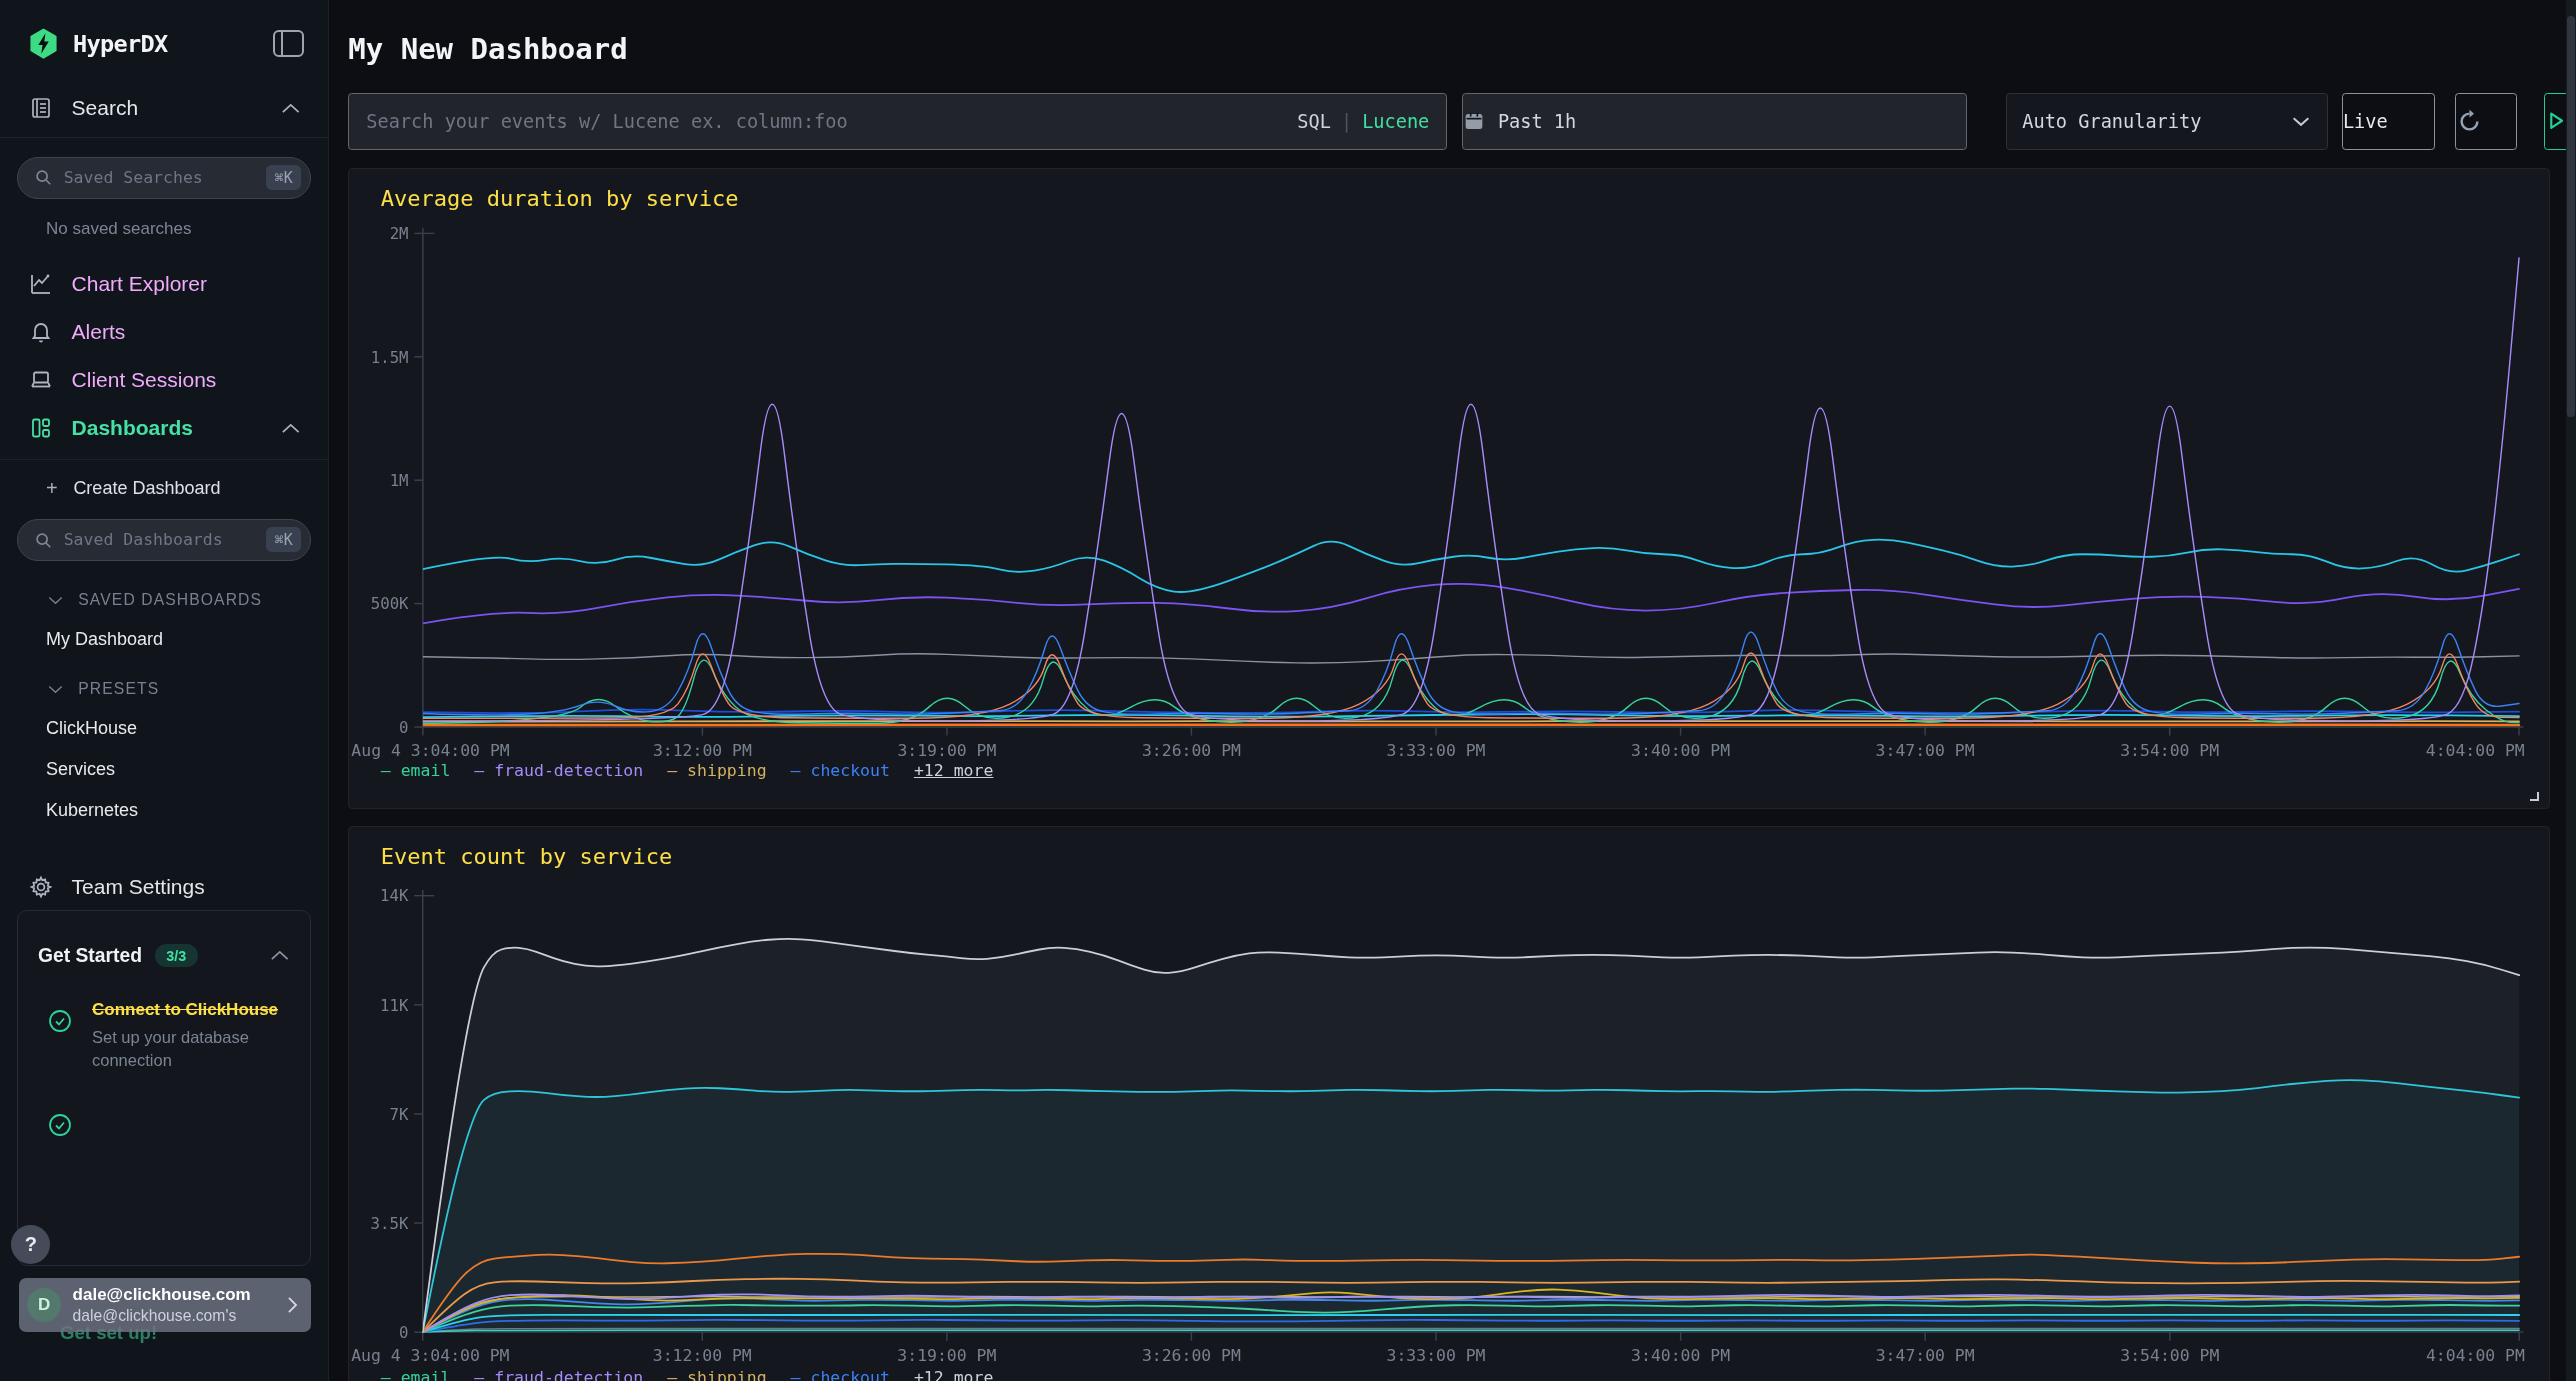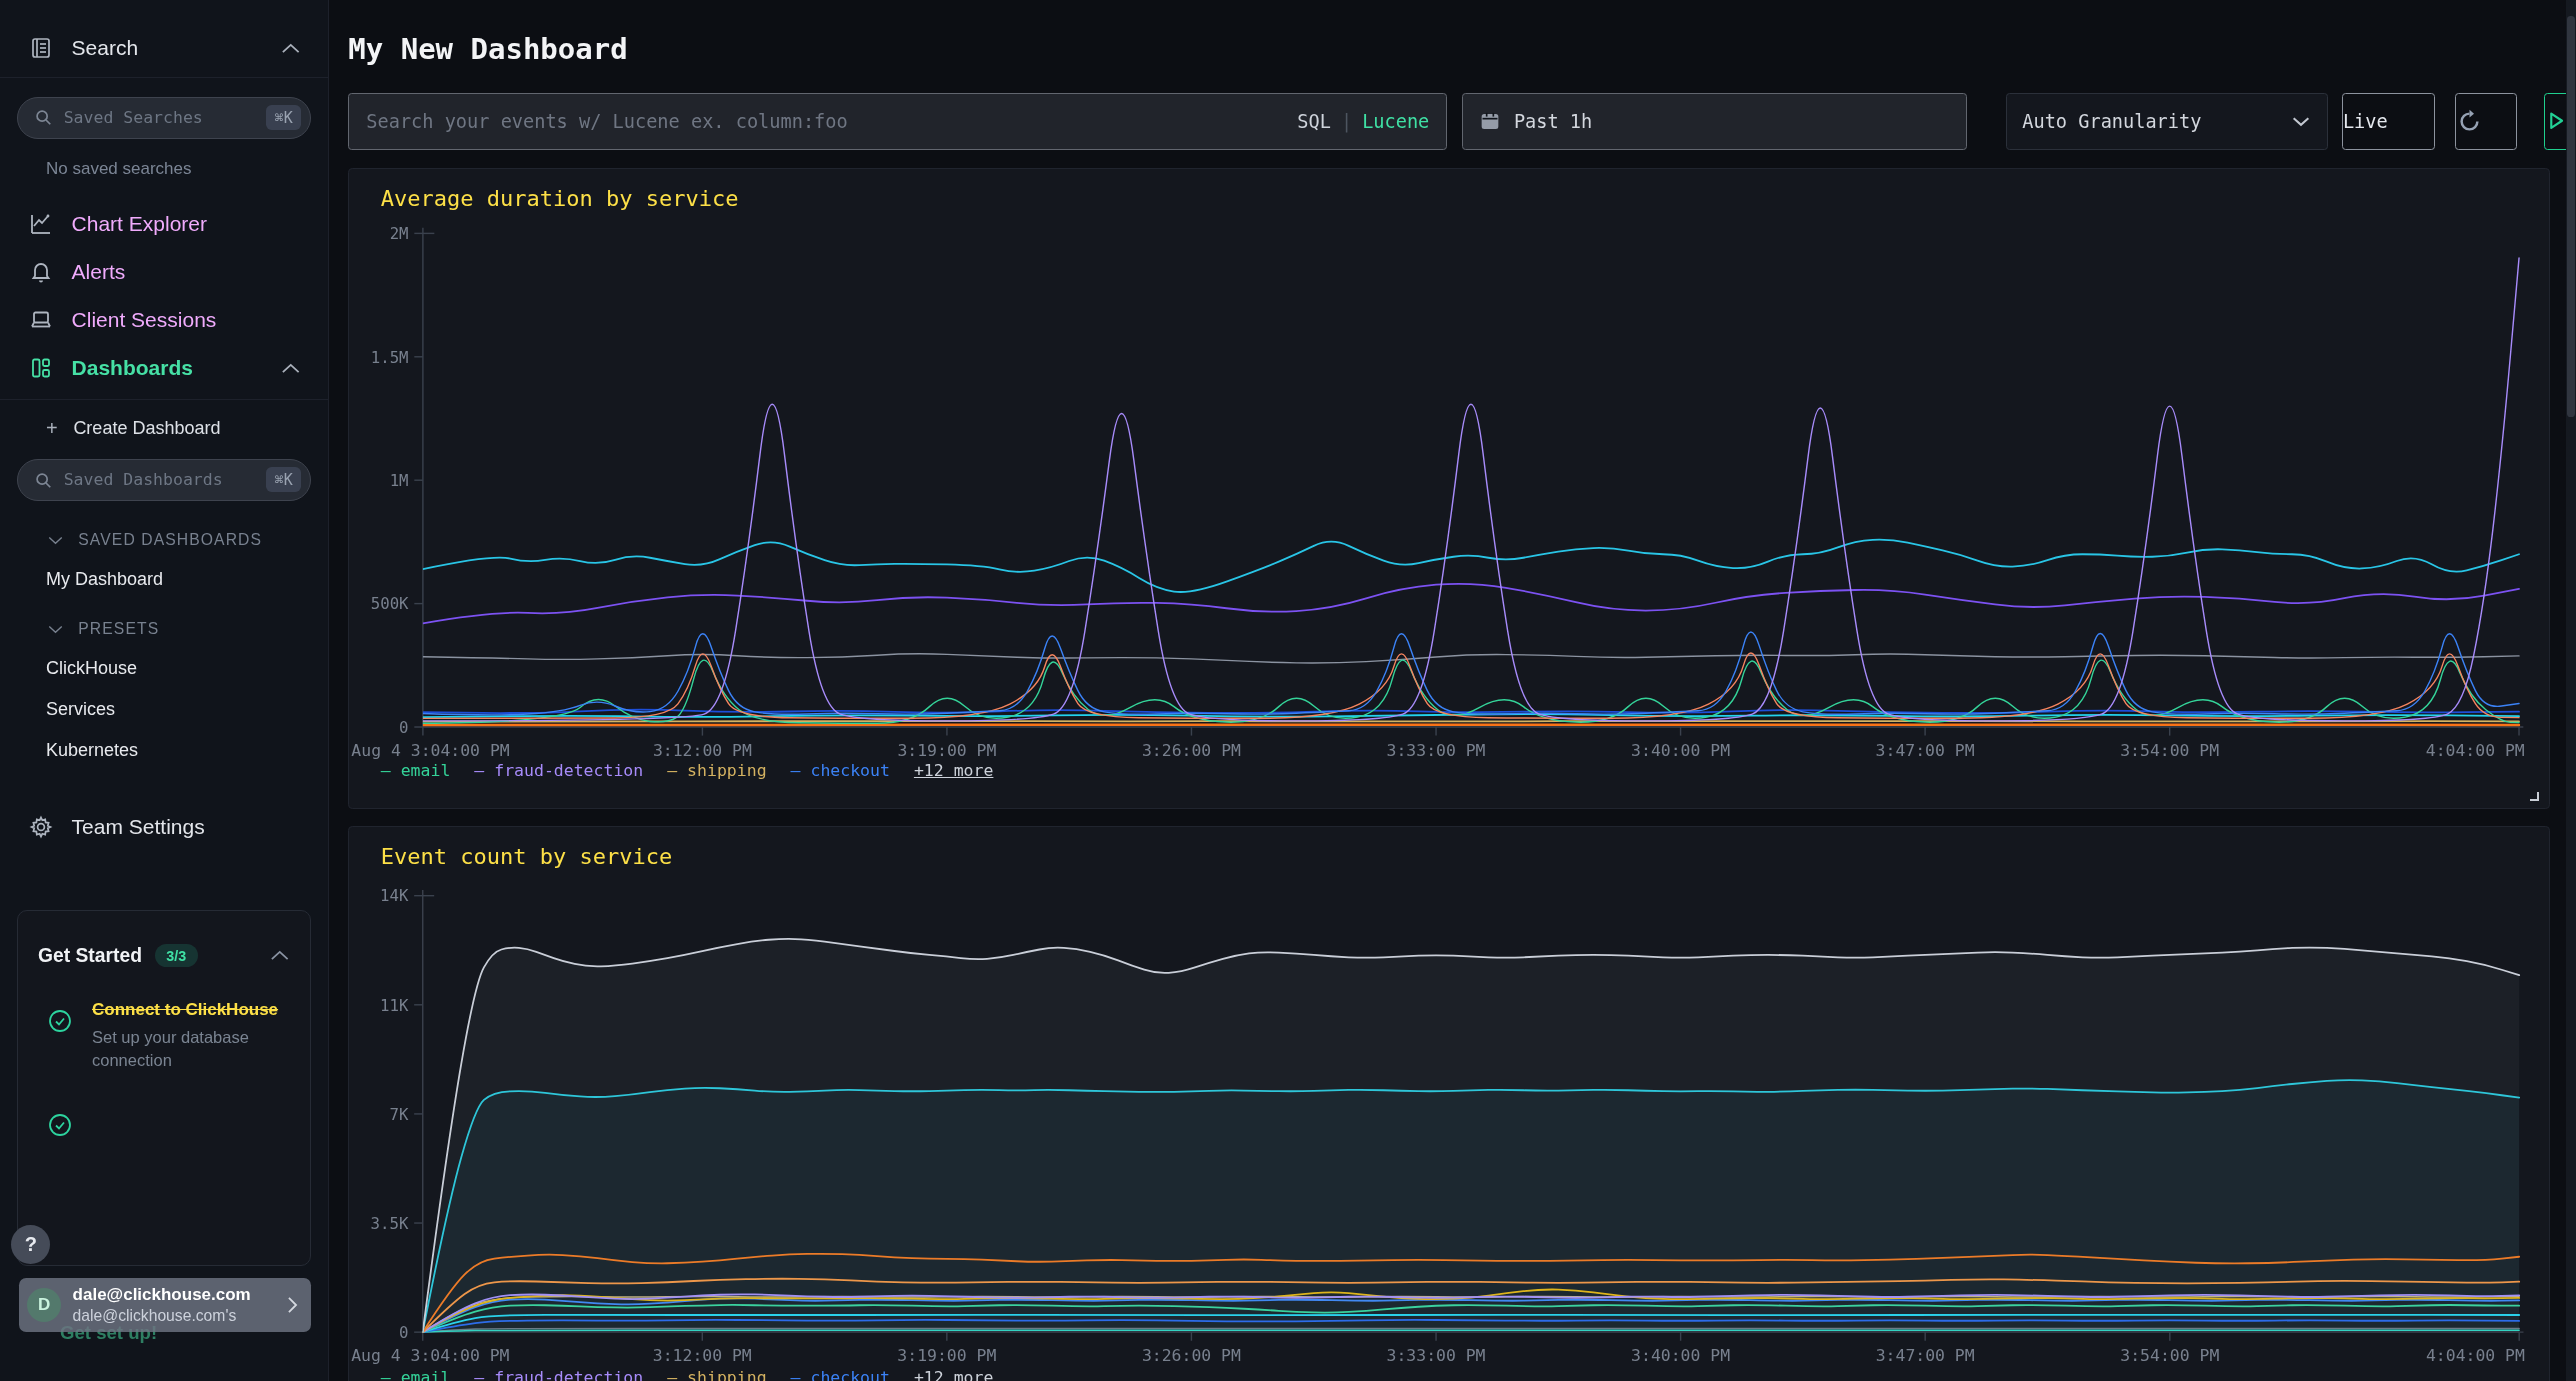--- a/index.html
+++ b/index.html
@@ -80,21 +80,21 @@
   .user-chev { margin-left:auto; color:#d5d9e0; }
 
   
   .page-title { margin-top:31.5px; font-family:"DejaVu Sans Mono", monospace; font-size:29px; color:#f3f4f6; }
   .toolbar { display:flex; margin-top:27px; height:57px; }
   .tb-input { display:flex; align-items:center; background:#21242b; border:1.4px solid #62666f; border-radius:3.6px; }
   .q-input { width:1099px; padding:0 17px; cursor:text; }
   .q-ph { font-family:"DejaVu Sans Mono", monospace; font-size:18.6px; color:#6f7683; }
   .q-right { margin-left:auto; font-family:"DejaVu Sans Mono", monospace; font-size:18.6px; }
   .q-right .sql { color:#cfd4dc; } .q-right .bar { color:#4d5560; margin:0 10px; } .q-right .lucene { color:#3fe0a4; }
-  .time-input { width:505px; margin-left:14.3px; padding:0 17px; cursor:pointer; }
+  .time-input { width:505px; margin-left:14.3px; padding:0 1px; cursor:pointer; }
   .time-input .tval { font-family:"DejaVu Sans Mono", monospace; font-size:18.6px; color:#d3d7de; margin-left:14.3px; }
   .gran-select { display:flex; align-items:center; width:322px; margin-left:39px; background:#14171e;
     border:1.4px solid #2b303a; border-radius:3.6px; padding:0 15.7px; cursor:pointer; }
   .gran-select .gval { font-family:"DejaVu Sans Mono", monospace; font-size:18.6px; color:#d3d7de; }
   .gran-select svg { margin-left:auto; color:#c3c8d1; }
   .btn { display:flex; align-items:center; justify-content:flex-start; border-radius:3.6px; cursor:pointer; background:transparent; }
   .live-btn { width:93px; margin-left:14.3px; border:1.4px solid #8d939e; font-family:"DejaVu Sans Mono", monospace; font-size:18.6px; color:#e5e8ee; }
   .refresh-btn { width:62px; margin-left:20px; border:1.4px solid #8d939e; color:#96a2b4; }
   .play-btn { width:76px; margin-left:27px; border:1.4px solid #1fd08f; color:#22d195; }
 
@@ -109,20 +109,28 @@
   .legend .more { color:#cdd2da; text-decoration:underline; cursor:pointer; }
   .resize-handle { position:absolute; right:10px; bottom:7.2px; width:9.3px; height:9.3px;
     border-right:2.1px solid #c9ced6; border-bottom:2.1px solid #c9ced6; cursor:nwse-resize; }
   svg text { font-family:"DejaVu Sans Mono", monospace; }
 </style>
 </head>
 <body>
 
 <div id="app">
   <aside id="sidebar">
+    <div class="logo-row">
+      <svg class="logo-hex" viewBox="0 0 24 24">
+        <path d="M12 1 L21.5 6.5 L21.5 17.5 L12 23 L2.5 17.5 L2.5 6.5 Z" fill="#3ddc84"></path>
+        <path d="M13.4 4.5 L8.2 13 L11.3 13 L10.4 19.5 L15.8 10.6 L12.6 10.6 Z" fill="#0c0e13"></path>
+      </svg>
+      <span class="logo-text">HyperDX</span>
+      <span class="collapse-btn"></span>
+    </div>
 
     <div class="search-row">
       <svg class="row-icon" viewBox="0 0 24 24" fill="none" stroke="currentColor" stroke-width="1.7">
         <rect x="4" y="3" width="16" height="18" rx="2"></rect>
           <line x1="8" y1="3" x2="8" y2="21"></line>
         <line x1="11" y1="8" x2="17" y2="8"></line>
           <line x1="11" y1="12" x2="17" y2="12"></line>
           <line x1="11" y1="16" x2="17" y2="16"></line>
       </svg>
       <span class="lbl">Search</span>

